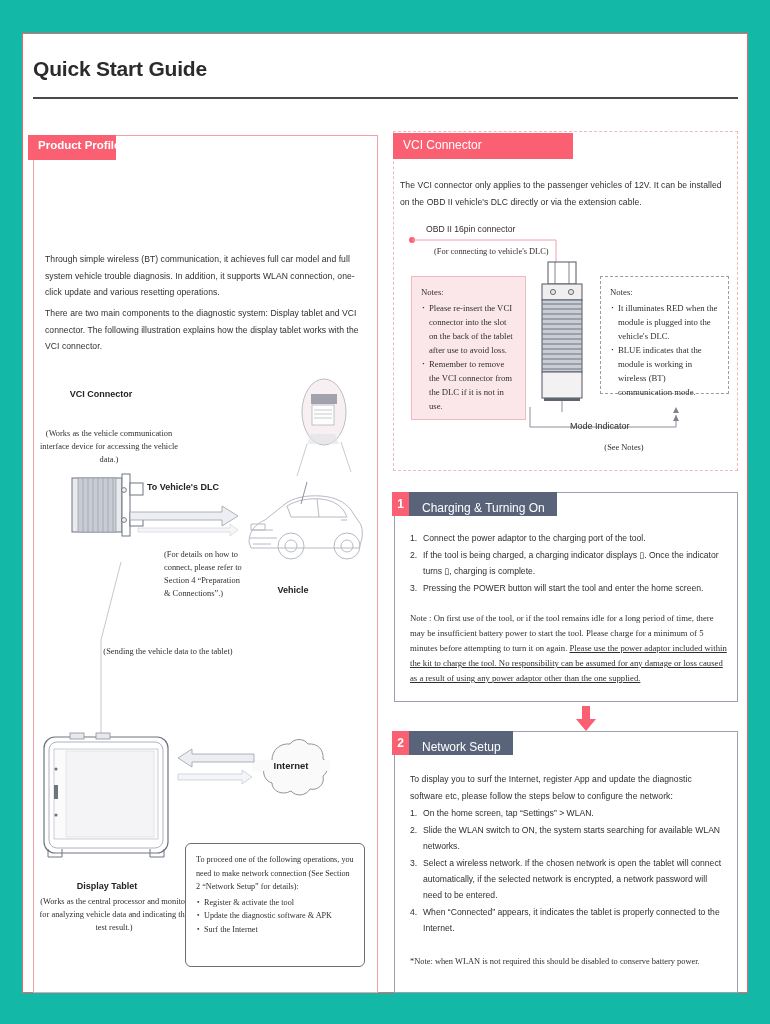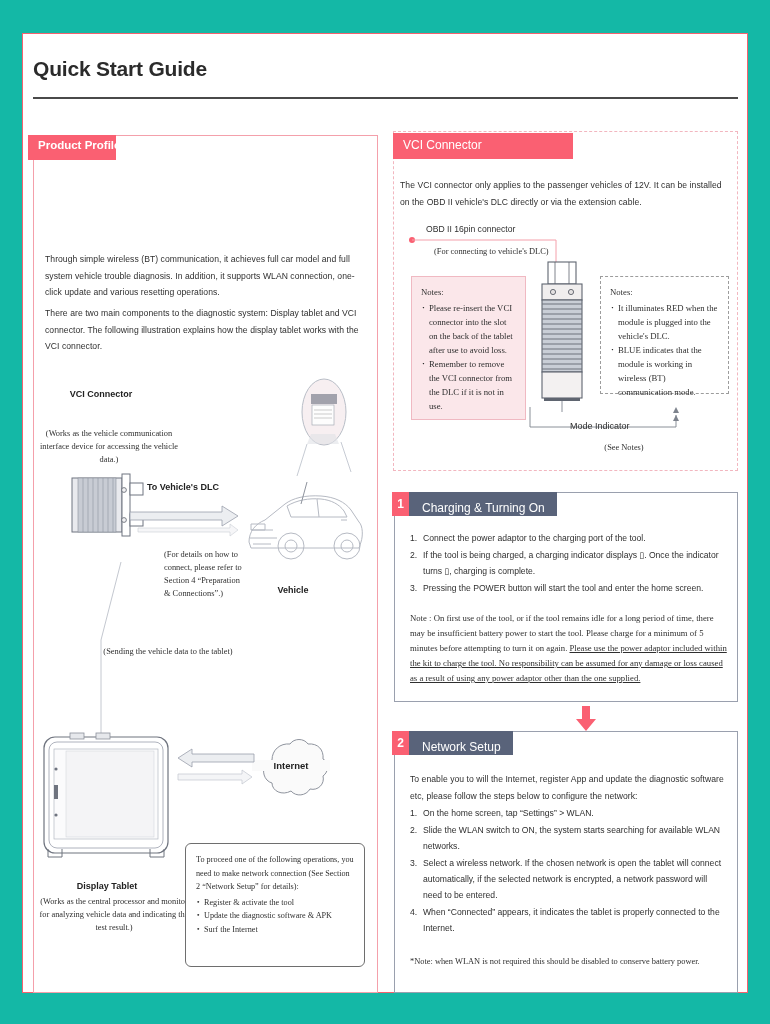--- a/index.html
+++ b/index.html
@@ -409,21 +409,21 @@
     <polygon points="7,0 15,0 15,13 21,13 11,25 1,13 7,13" fill="#fa6072"></polygon>
   </svg>
 
   <div class="panel-solid-gray" style="left:394px; top:731px; width:344px; height:262px;"></div>
 
   <div class="num-head" style="left:392px; top:731px;">
     <div class="num">2</div>
     <div class="htxt">Network Setup</div>
   </div>
 
-  <div class="body-p" style="left:410px; top:771px; width:316px;">To enable you to will the Internet, register App and update the diagnostic software etc, please follow the steps below to configure the network:</div>
+  <div class="body-p" style="left:410px; top:771px; width:316px;">To display you to surf the Internet, register App and update the diagnostic software etc, please follow the steps below to configure the network:</div>
 
   <div class="olist" style="left:410px; top:805px; width:316px;">
     <div class="li">
       <span class="mk">1.</span>
       <span>On the home screen, tap “Settings” &gt; WLAN.</span>
     </div>
     <div class="li">
       <span class="mk">2.</span>
       <span>Slide the WLAN switch to ON, the system starts searching for available WLAN networks.</span>
     </div>

